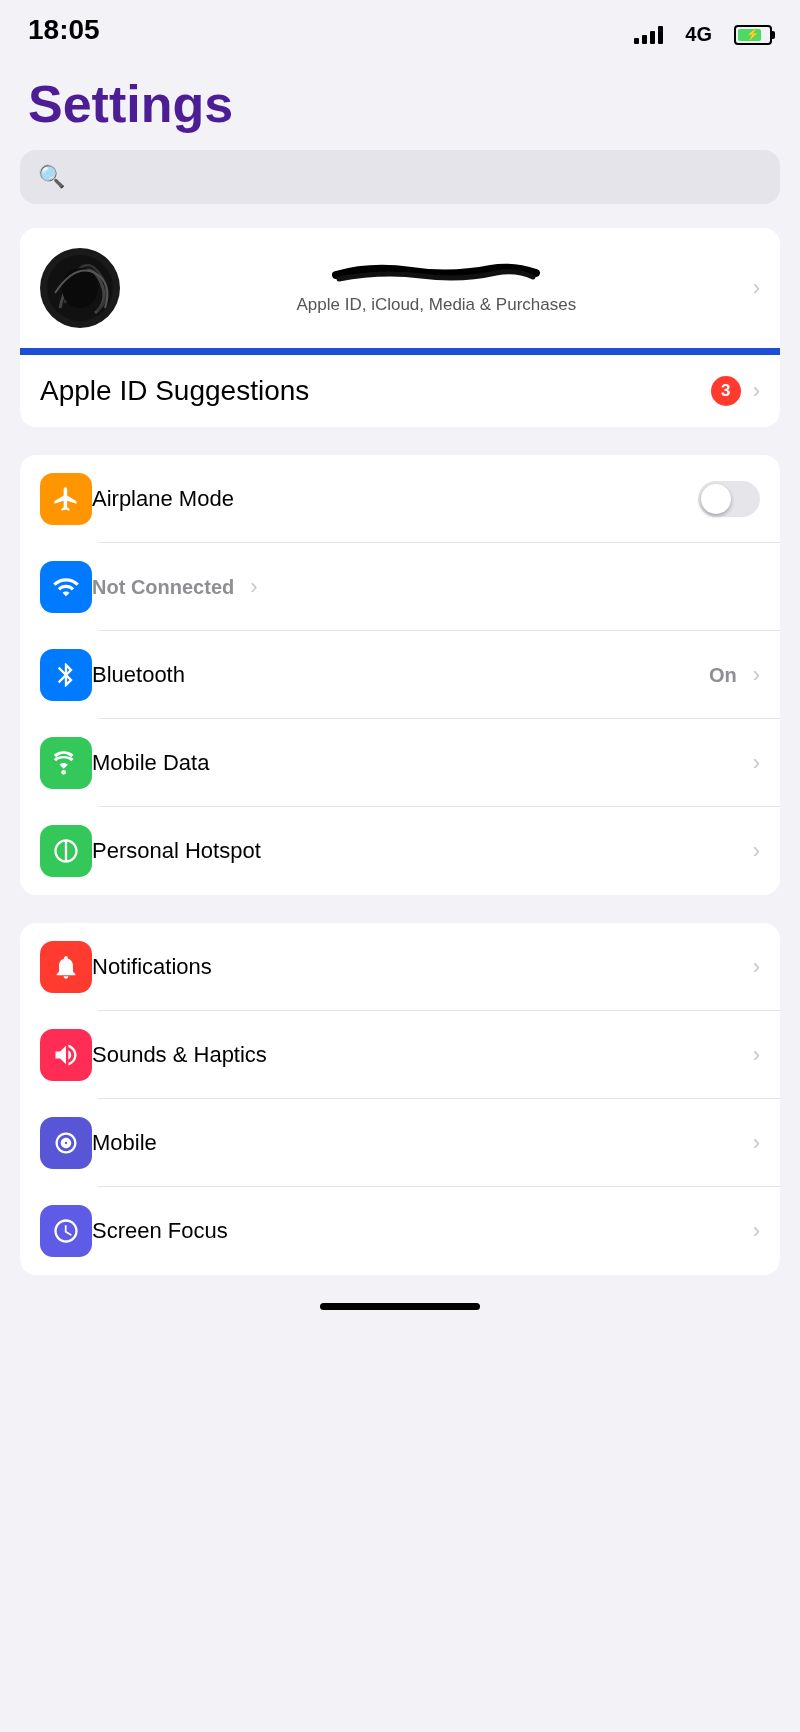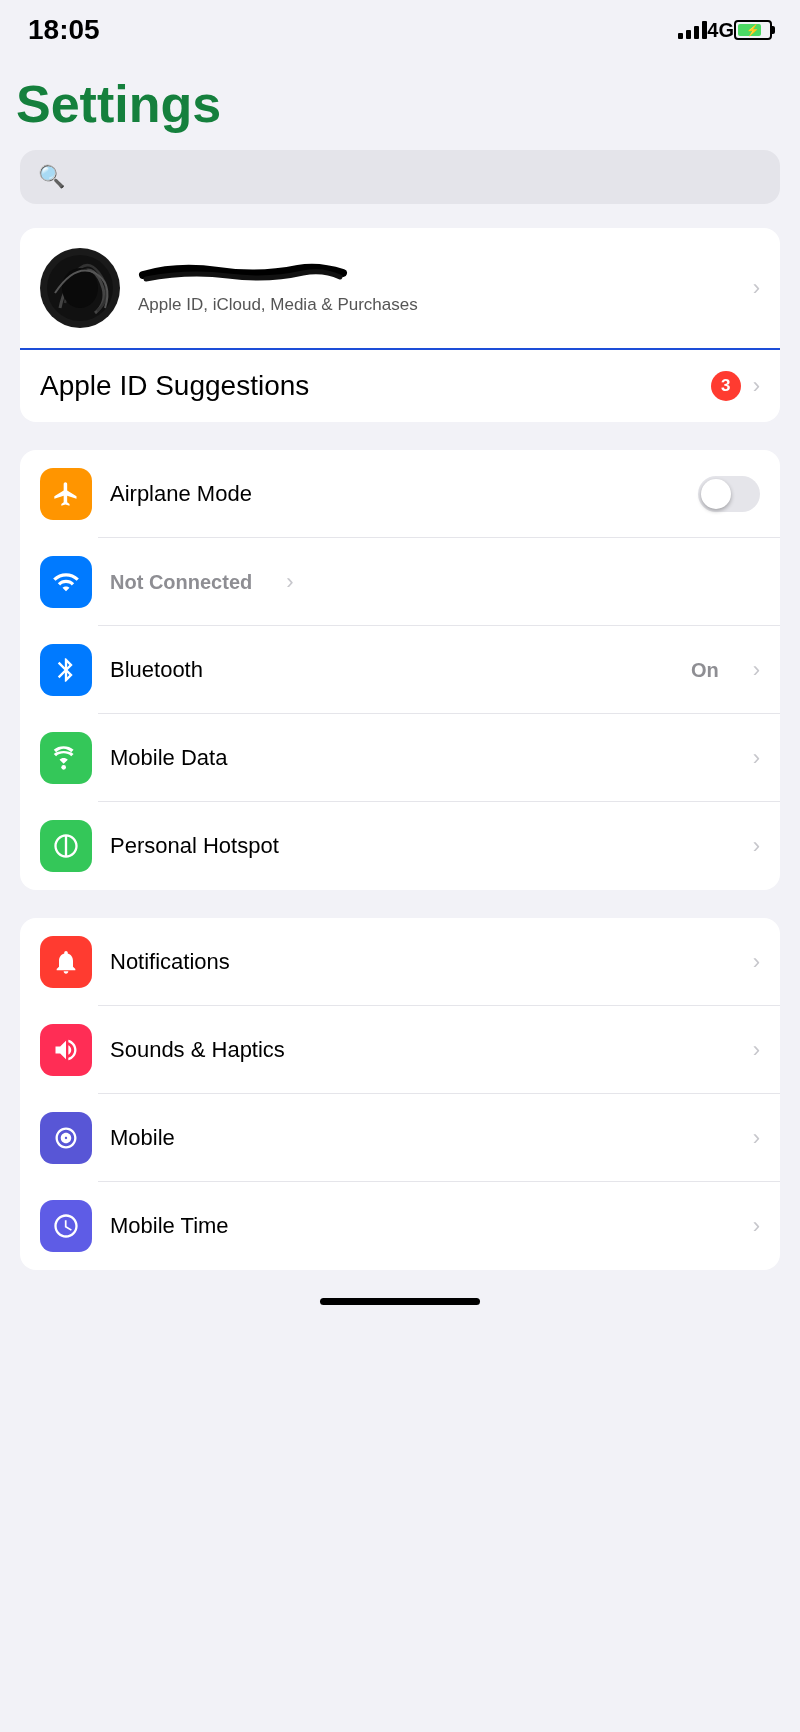--- a/index.html
+++ b/index.html
@@ -11,33 +11,33 @@
       width: 800px;
       min-height: 1732px;
       position: relative;
       overflow-x: hidden;
     }
 
     
     .status-bar {
       display: flex;
       justify-content: space-between;
-      align-items: center;
+      align-items: flex-end;
       padding: 14px 28px 8px;
       background: #f2f2f7;
     }
     .status-time {
       font-size: 28px;
       font-weight: 600;
       color: #000;
     }
     .status-icons {
       display: flex;
       align-items: center;
-      gap: 0;
+      gap: 22px;
     }
     .signal-bars {
       display: flex;
       align-items: flex-end;
       gap: 3px;
       height: 18px;
     }
     .signal-bars span {
       background: #000;
       border-radius: 1px;
@@ -92,22 +92,22 @@
       font-weight: bold;
       position: absolute;
       left: 50%;
       transform: translateX(-50%);
     }
 
     
     .page-title {
       font-size: 52px;
       font-weight: 800;
-      color: #15803d;
-      padding: 20px 16px 16px;
+      color: #4c1d95;
+      padding: 20px 28px 16px;
     }
 
     
     .search-bar {
       margin: 0 20px 24px;
       background: #e4e4ea;
       border-radius: 16px;
       display: flex;
       align-items: center;
       padding: 14px 18px;
@@ -133,21 +133,22 @@
       margin: 0 20px 28px;
       overflow: hidden;
     }
 
     
     .profile-row {
       display: flex;
       align-items: center;
       padding: 20px 20px;
       gap: 18px;
-      border-bottom: 2px solid #1d4ed8;
+      border-bottom: 7px solid #1d4ed8;
+      text-align: center;
     }
     .profile-avatar {
       width: 80px;
       height: 80px;
       border-radius: 50%;
       background: #1a1a1a;
       flex-shrink: 0;
       display: flex;
       align-items: center;
       justify-content: center;
@@ -193,21 +194,20 @@
       font-size: 17px;
       font-weight: 600;
       margin-right: 12px;
     }
 
     
     .settings-row {
       display: flex;
       align-items: center;
       padding: 18px 20px;
-      gap: 18px;
       position: relative;
     }
     .settings-row:not(:last-child)::after {
       content: '';
       position: absolute;
       bottom: 0;
       left: 78px;
       right: 0;
       height: 1px;
       background: #e5e5ea;
@@ -418,19 +418,19 @@
     <span class="settings-label">Mobile</span>
     <span class="chevron">›</span>
   </div>
 
   <div class="settings-row">
     <div class="settings-icon icon-purple-dark">
       <svg viewBox="0 0 24 24" width="28" height="28" fill="white">
         <path d="M11.99 2C6.47 2 2 6.48 2 12s4.47 10 9.99 10C17.52 22 22 17.52 22 12S17.52 2 11.99 2zM12 20c-4.42 0-8-3.58-8-8s3.58-8 8-8 8 3.58 8 8-3.58 8-8 8zm.5-13H11v6l5.25 3.15.75-1.23-4.5-2.67V7z"></path>
       </svg>
     </div>
-    <span class="settings-label">Mobile Time</span>
+    <span class="settings-label">Screen Focus</span>
     <span class="chevron">›</span>
   </div>
 
 </div>
 
 <div class="home-indicator"></div>
 
 </body></html>

